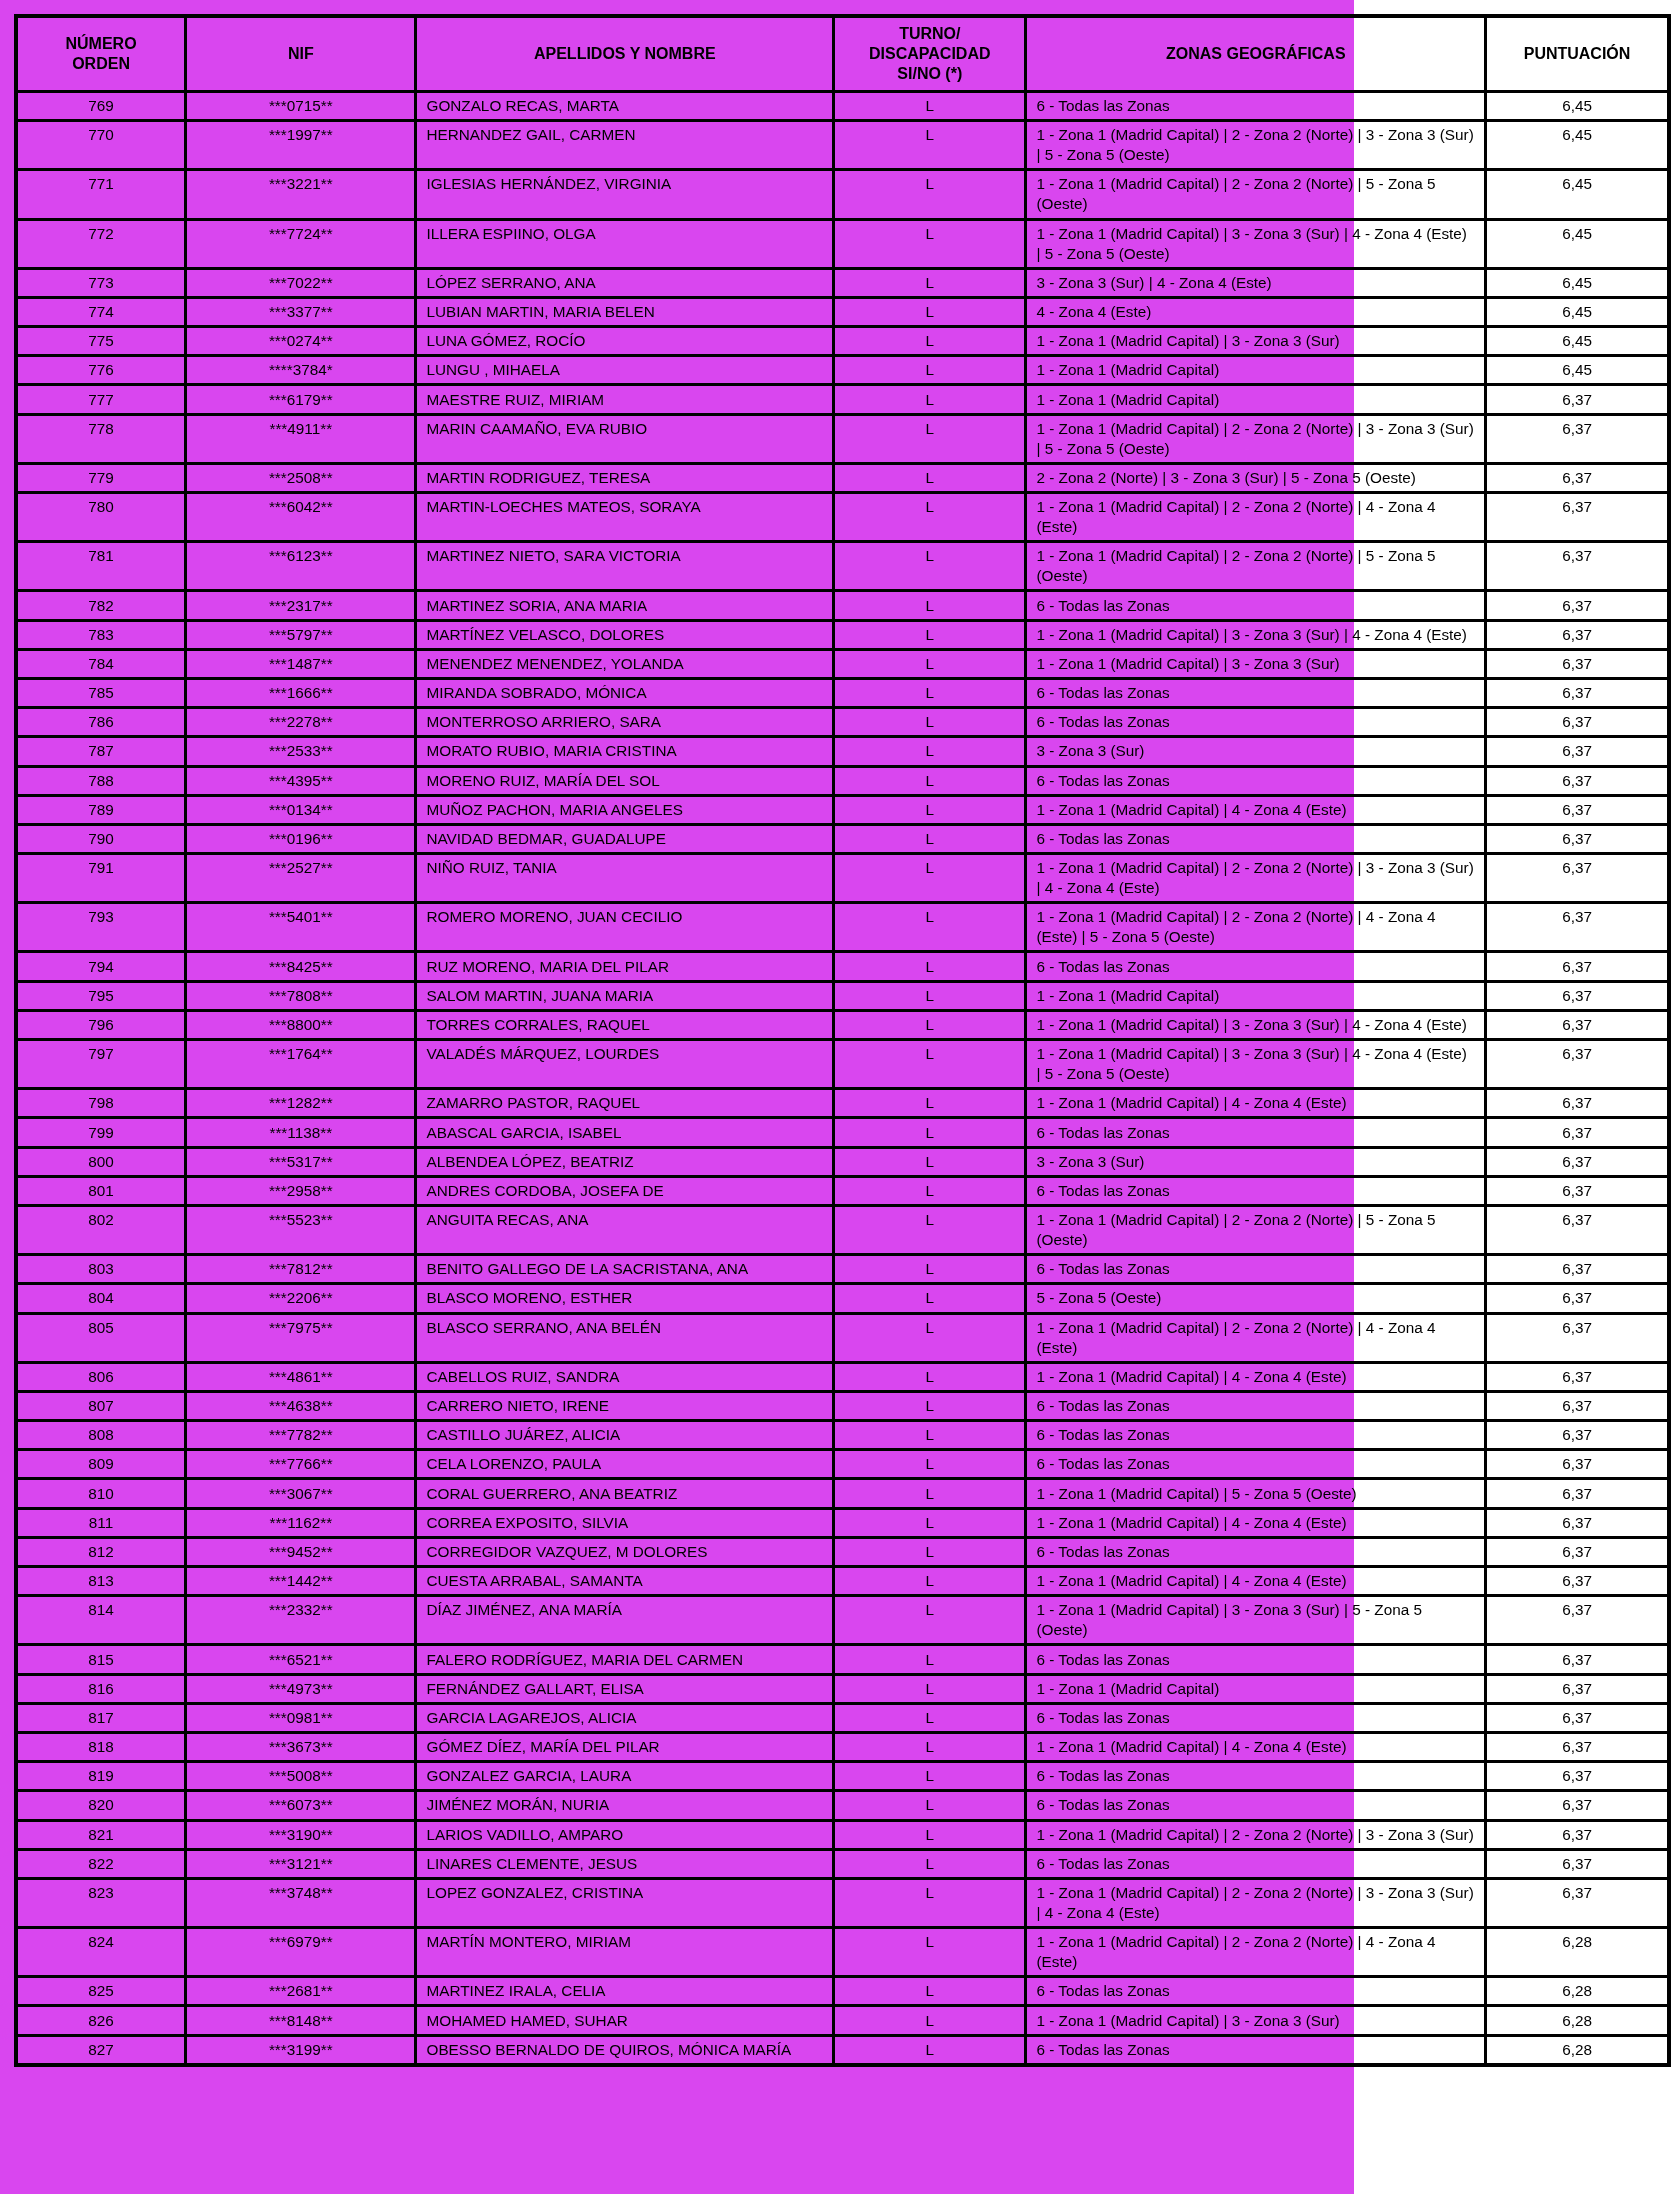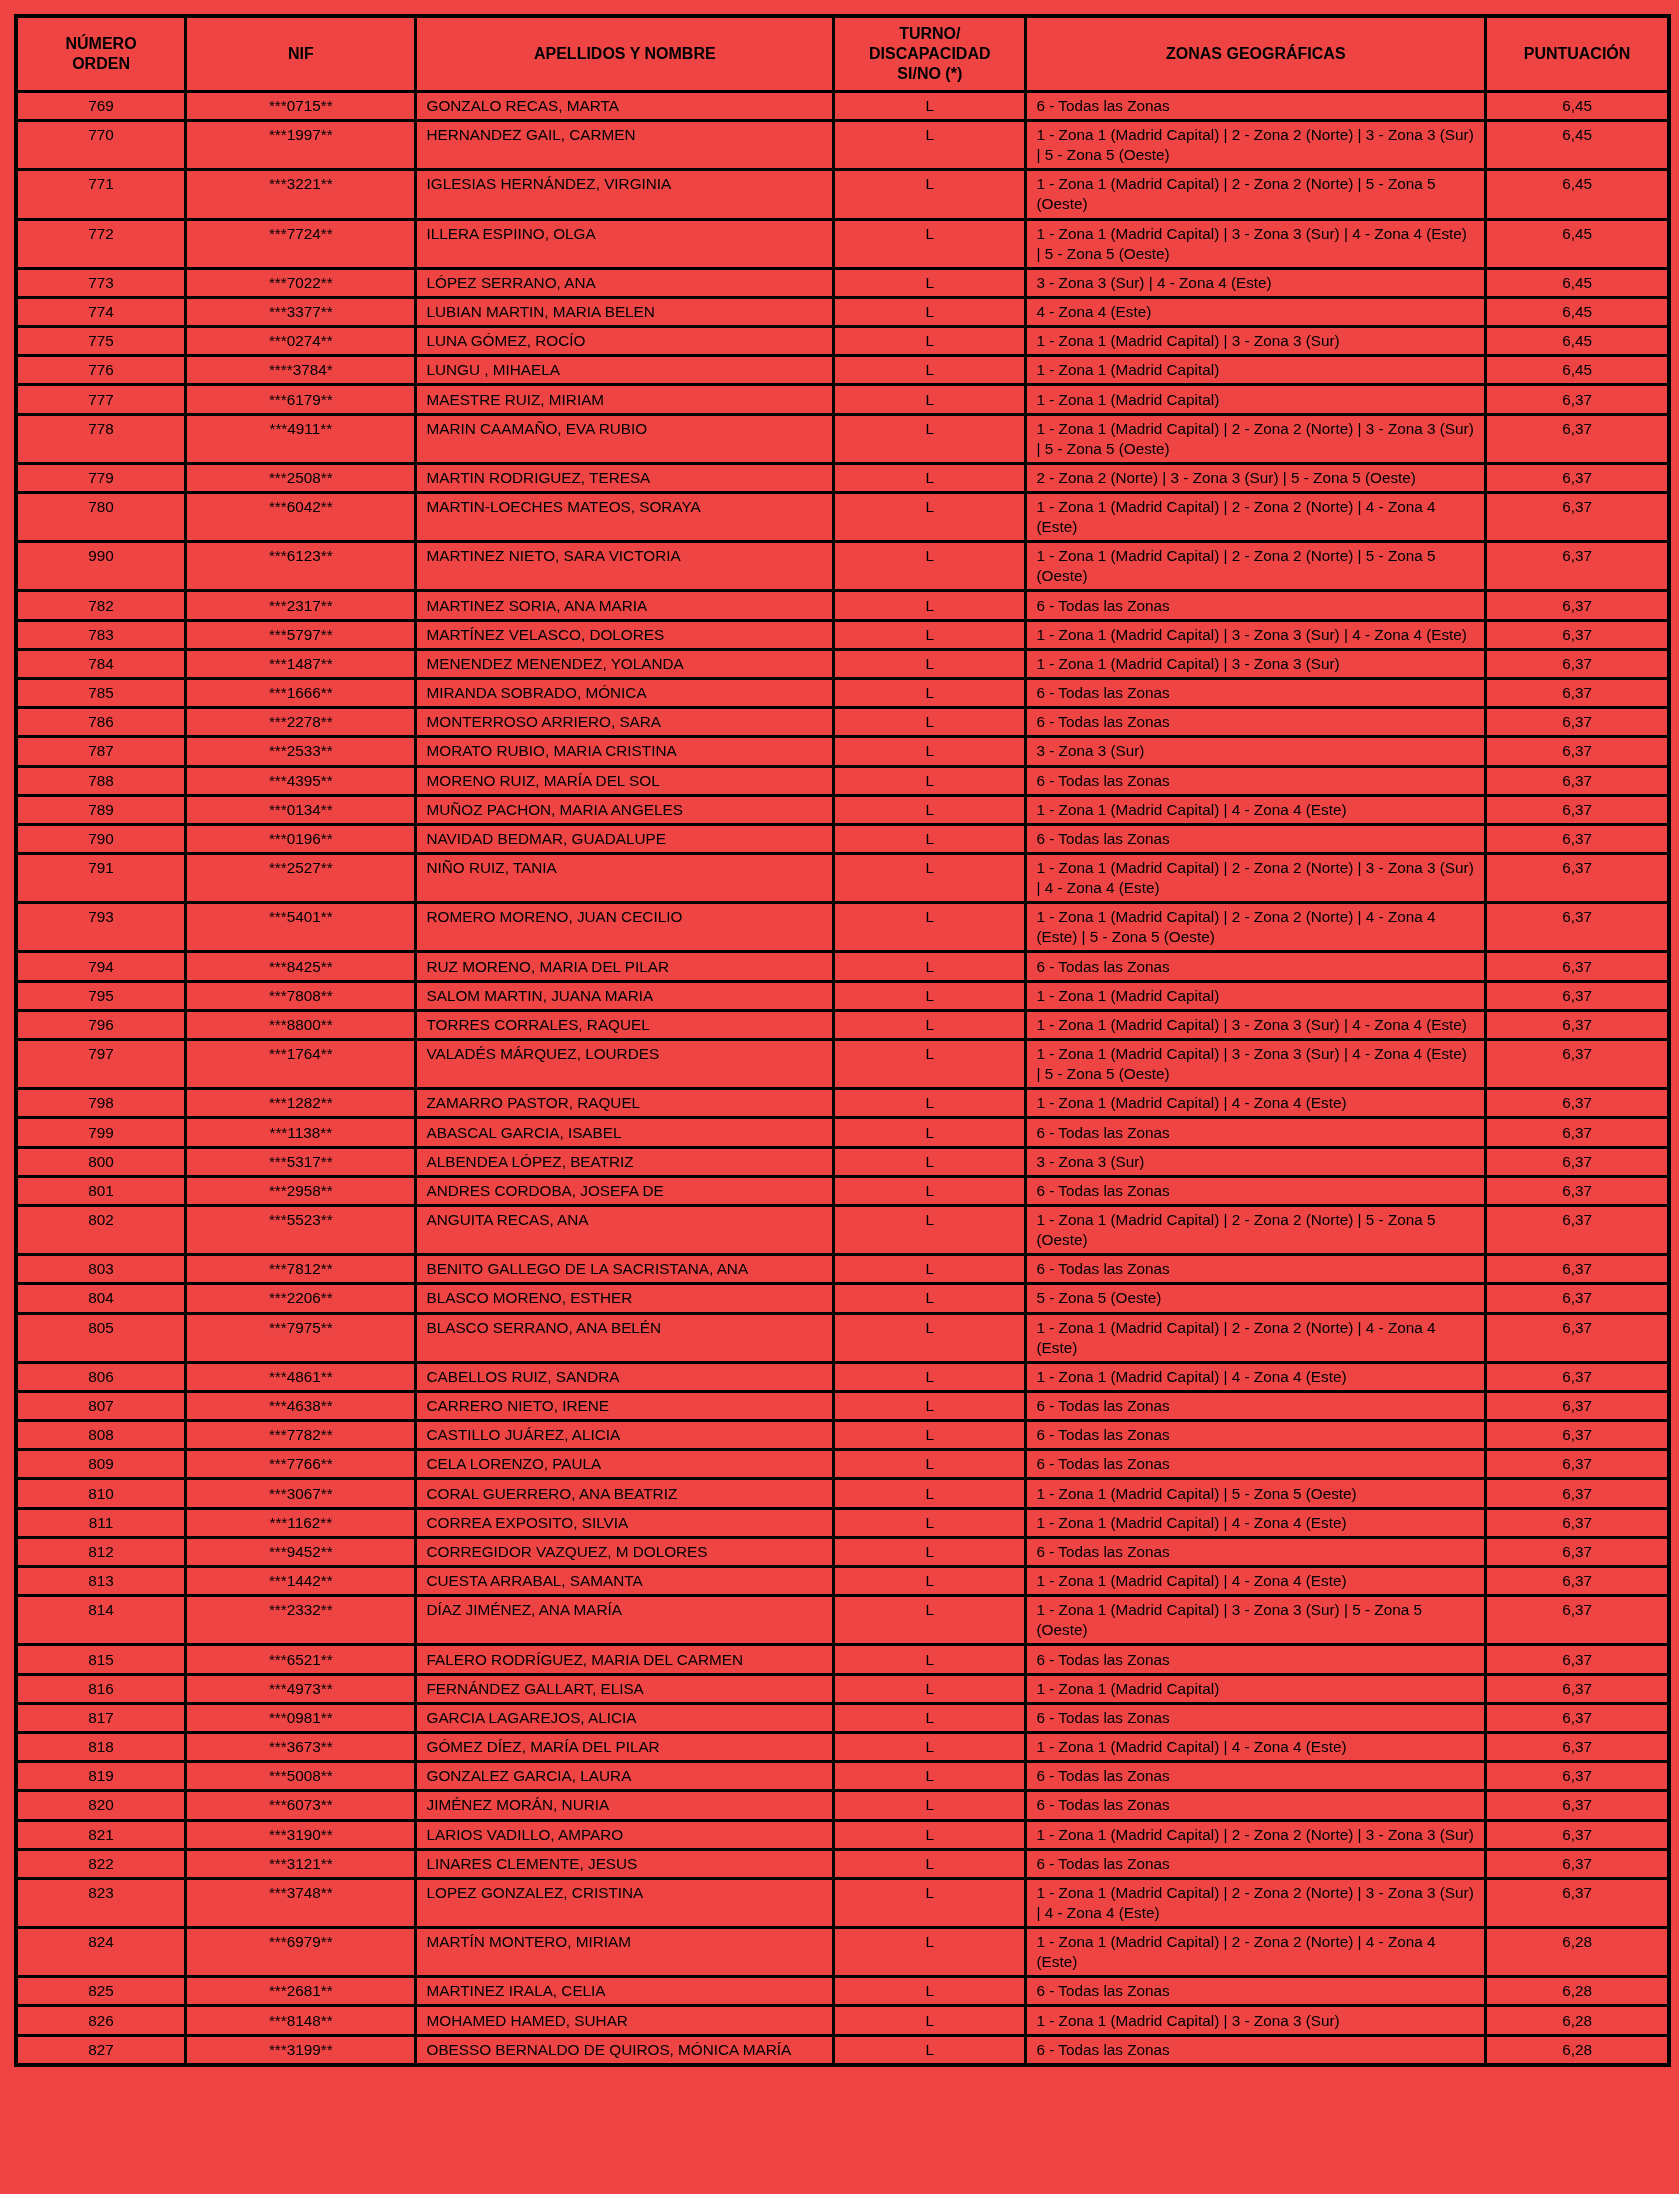--- a/index.html
+++ b/index.html
@@ -8,23 +8,23 @@
     background: #ffffff;
   }
   body {
     width: 1679px;
     height: 2194px;
     font-family: "Liberation Sans", sans-serif;
     color: #000000;
     position: relative;
   }
   .page {
-    width: 1679px;
+    width: 1354px;
     height: 2194px;
-    background: #ef4444;
+    background: #d946ef;
     box-sizing: border-box;
     padding: 13.8px 13px 0 13.8px;
   }
   table.results {
     border-collapse: collapse;
     table-layout: fixed;
     width: 1653px;
     border: 4.6px solid #000000;
   }
   table.results th,
@@ -174,21 +174,21 @@
   </tr>
         <tr>
     <td class="col-orden">780</td>
     <td class="col-nif">***6042**</td>
     <td class="col-nombre">MARTIN-LOECHES MATEOS, SORAYA</td>
     <td class="col-turno">L</td>
     <td class="col-zonas">1 - Zona 1 (Madrid Capital) | 2 - Zona 2 (Norte) | 4 - Zona 4 (Este)</td>
     <td class="col-punt">6,37</td>
   </tr>
         <tr>
-    <td class="col-orden">990</td>
+    <td class="col-orden">781</td>
     <td class="col-nif">***6123**</td>
     <td class="col-nombre">MARTINEZ NIETO, SARA VICTORIA</td>
     <td class="col-turno">L</td>
     <td class="col-zonas">1 - Zona 1 (Madrid Capital) | 2 - Zona 2 (Norte) | 5 - Zona 5 (Oeste)</td>
     <td class="col-punt">6,37</td>
   </tr>
         <tr>
     <td class="col-orden">782</td>
     <td class="col-nif">***2317**</td>
     <td class="col-nombre">MARTINEZ SORIA, ANA MARIA</td>

